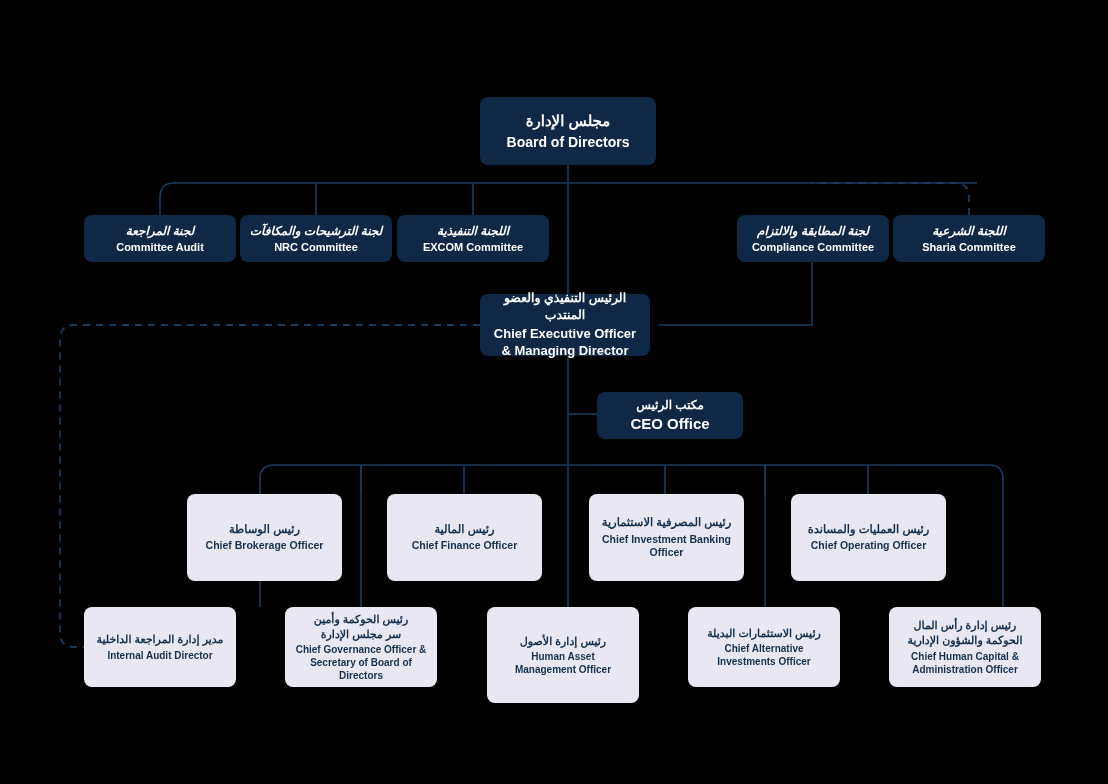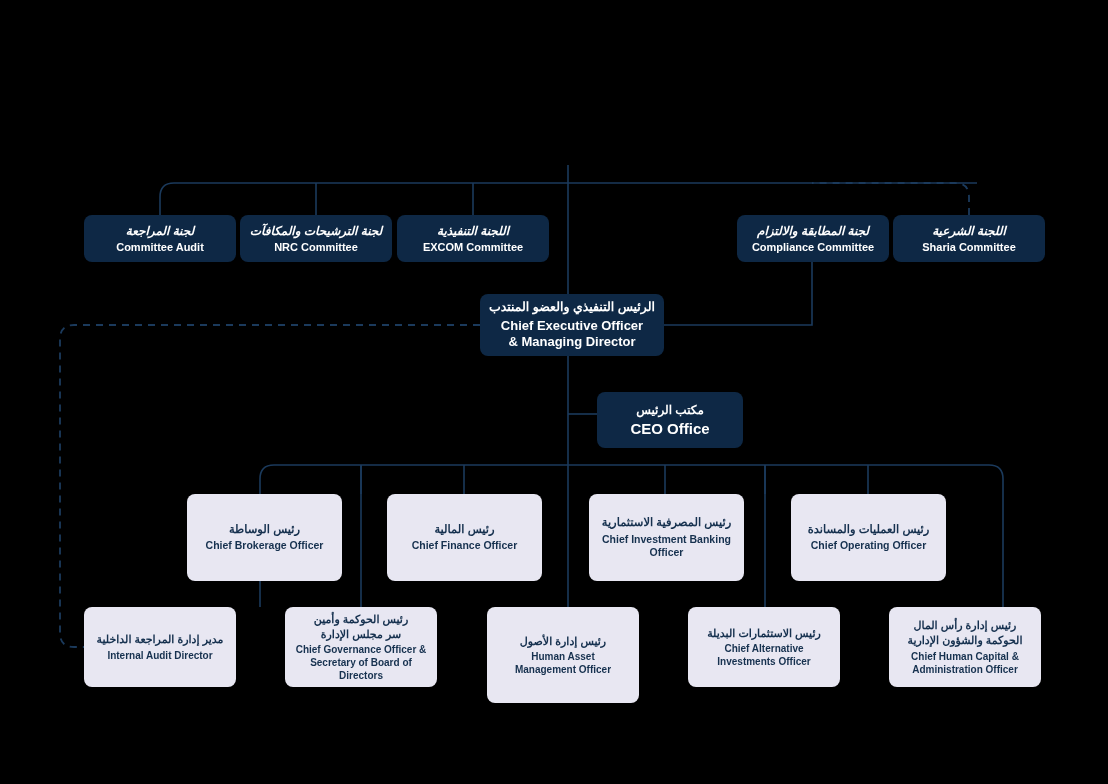--- a/index.html
+++ b/index.html
@@ -116,20 +116,24 @@
       <path d="M1003,479 L1003,607"></path>
     </g>
     <g fill="none" stroke="#1B3A5C" stroke-width="1.8" stroke-dasharray="7 6">
 
       <path d="M969,215 L969,197 Q969,183 955,183 L812,183"></path>
 
       <path d="M480,325 L74,325 Q60,325 60,339 L60,633 Q60,647 74,647 L84,647"></path>
     </g>
   </svg>
 
+  <div class="node dark t-root" style="left:480px; top:97px; width:176px; height:68px;">
+    <div class="ar">مجلس الإدارة</div>
+    <div class="en">Board of Directors</div>
+  </div>
 
   <div class="node dark t-cmte" style="left:84px; top:215px; width:152px; height:47px;">
     <div class="ar">لجنة المراجعة</div>
     <div class="en">Committee Audit</div>
   </div>
 
   <div class="node dark t-cmte" style="left:240px; top:215px; width:152px; height:47px;">
     <div class="ar">لجنة الترشيحات والمكافآت</div>
     <div class="en">NRC Committee</div>
   </div>
@@ -142,27 +146,27 @@
   <div class="node dark t-cmte" style="left:737px; top:215px; width:152px; height:47px;align-items:center;">
     <div class="ar">لجنة المطابقة والالتزام</div>
     <div class="en">Compliance Committee</div>
   </div>
 
   <div class="node dark t-cmte" style="left:893px; top:215px; width:152px; height:47px;">
     <div class="ar">اللجنة الشرعية</div>
     <div class="en">Sharia Committee</div>
   </div>
 
-  <div class="node dark t-ceo" style="left:480px; top:294px; width:184px; height:62px;">
+  <div class="node dark t-ceo" style="left:480px; top:294px; width:170px; height:62px;">
     <div class="ar">الرئيس التنفيذي والعضو المنتدب</div>
     <div class="en">Chief Executive Officer
 &amp; Managing Director</div>
   </div>
 
-  <div class="node dark t-office" style="left:597px; top:392px; width:146px; height:56px;">
+  <div class="node dark t-office" style="left:597px; top:392px; width:146px; height:47px;">
     <div class="ar">مكتب الرئيس</div>
     <div class="en">CEO Office</div>
   </div>
 
   <div class="node light t-exec" style="left:187px; top:494px; width:155px; height:87px;">
     <div class="ar">رئيس الوساطة</div>
     <div class="en">Chief Brokerage Officer</div>
   </div>
 
   <div class="node light t-exec" style="left:387px; top:494px; width:155px; height:87px;">

